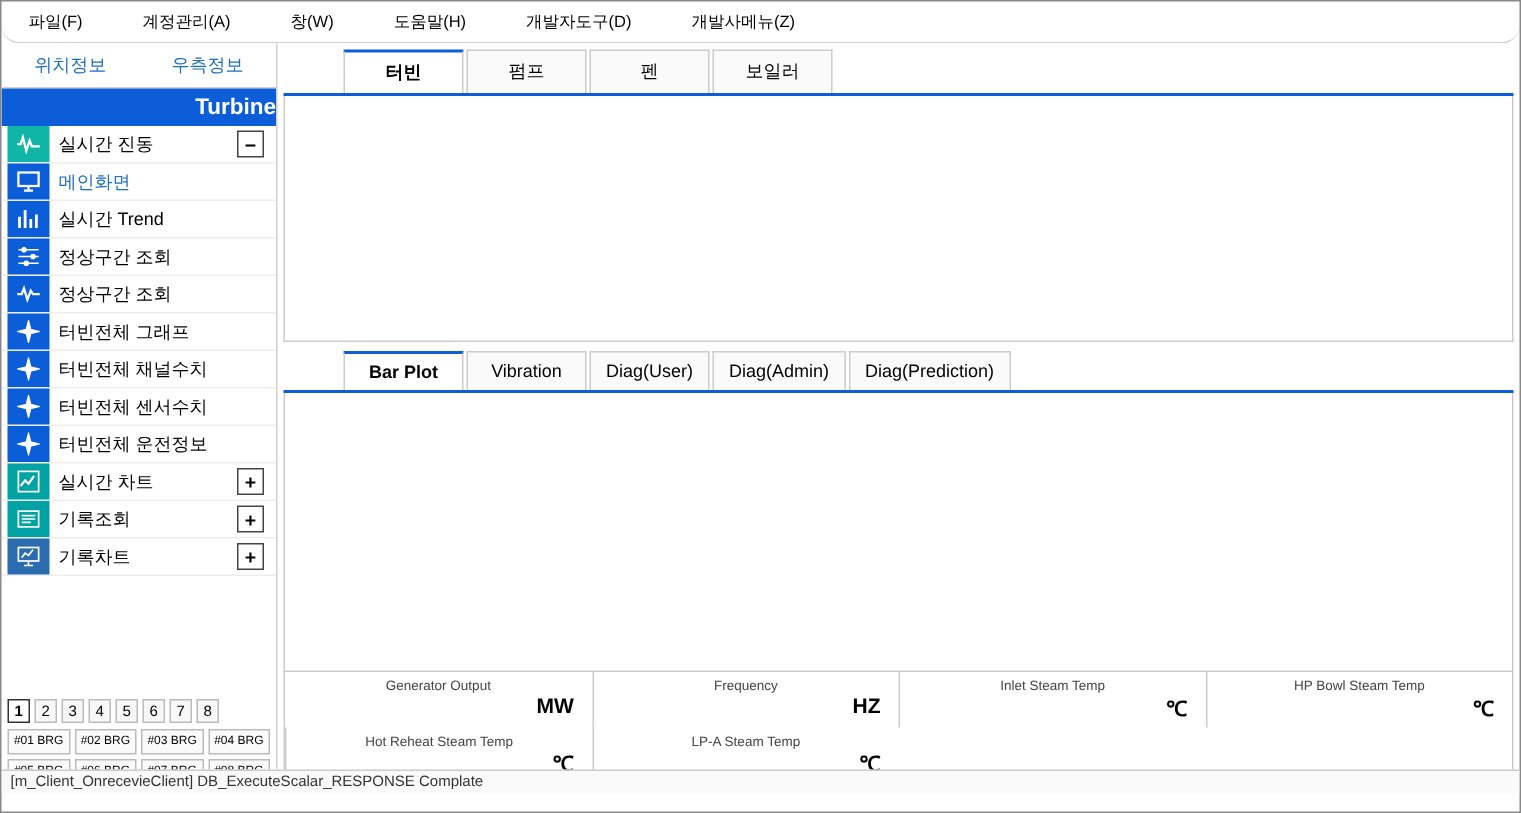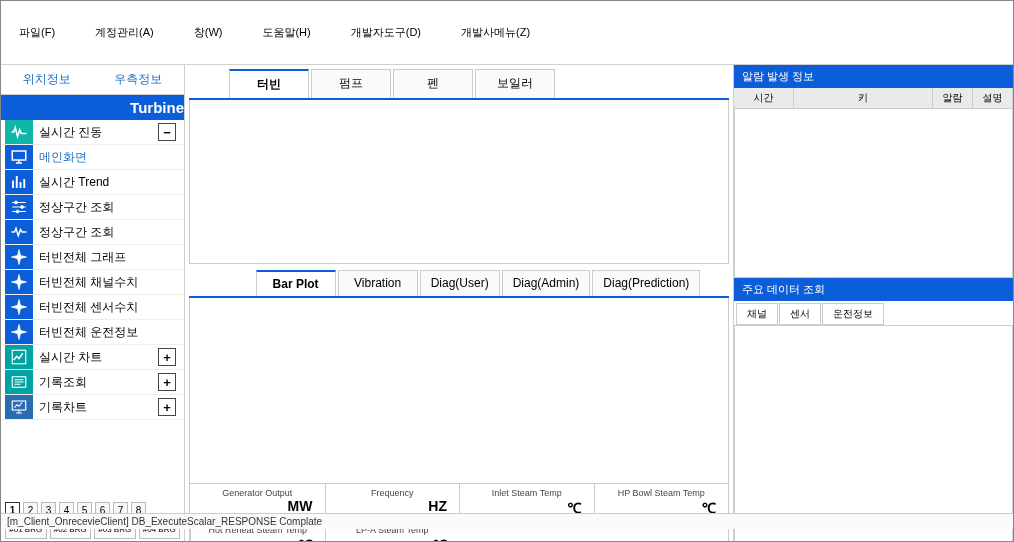--- a/index.html
+++ b/index.html
@@ -9,22 +9,23 @@
   width: 1014px;
   height: 542px;
   background: #fff;
   border: 1px solid #888;
   position: relative;
   overflow: hidden;
 }
 .menubar {
   display: flex;
   gap: 40px;
-  padding: 24px 18px;
+  padding: 6px 18px;
   border-bottom: 1px solid #d0d0d0;
+  border-radius: 12px;
 }
 .menubar span { cursor: default; font-size: 11px; }
 .main-row { display: flex; height: calc(100% - 42px); }
 .left-col {
   width: 184px;
   border-right: 1px solid #d0d0d0;
   display: flex;
   flex-direction: column;
 }
 .loc-tabs {
@@ -374,21 +375,21 @@
     <div class="tab-strip" style="padding-left:40px;">
       <div class="tab active">터빈</div>
       <div class="tab">펌프</div>
       <div class="tab">펜</div>
       <div class="tab">보일러</div>
     </div>
     <div class="panel-body chart-area"></div>
 
     <div style="height:6px"></div>
 
-    <div class="tab-strip" style="padding-left:40px;justify-content:center;">
+    <div class="tab-strip" style="padding-left:40px;">
       <div class="tab active">Bar Plot</div>
       <div class="tab">Vibration</div>
       <div class="tab">Diag(User)</div>
       <div class="tab">Diag(Admin)</div>
       <div class="tab">Diag(Prediction)</div>
     </div>
     <div class="panel-body" style="flex:1.6; display:flex; flex-direction:column;">
       <div style="flex:1"></div>
       <div class="bottom-metrics">
         <div class="metric">
@@ -412,34 +413,16 @@
           <div class="munit">℃</div>
         </div>
         <div class="metric">
           <div class="mname">LP-A Steam Temp</div>
           <div class="munit">℃</div>
         </div>
       </div>
     </div>
   </div>
 
-  <div class="right-col">
-    <div class="rpanel-title">알람 발생 정보</div>
-    <div class="alarm-head">
-      <div>시간</div>
-      <div>키</div>
-      <div>알람</div>
-      <div>설명</div>
-    </div>
-    <div class="alarm-body" style="flex:1;"></div>
-
-    <div class="rpanel-title">주요 데이터 조회</div>
-    <div class="data-tabs">
-      <div>채널</div>
-      <div>센서</div>
-      <div>운전정보</div>
-    </div>
-    <div class="data-panel" style="flex:1.4;"></div>
-  </div>
 
 </div>
 
 <div class="status-bar">[m_Client_OnrecevieClient] DB_ExecuteScalar_RESPONSE Complate</div>
 
 </body></html>

